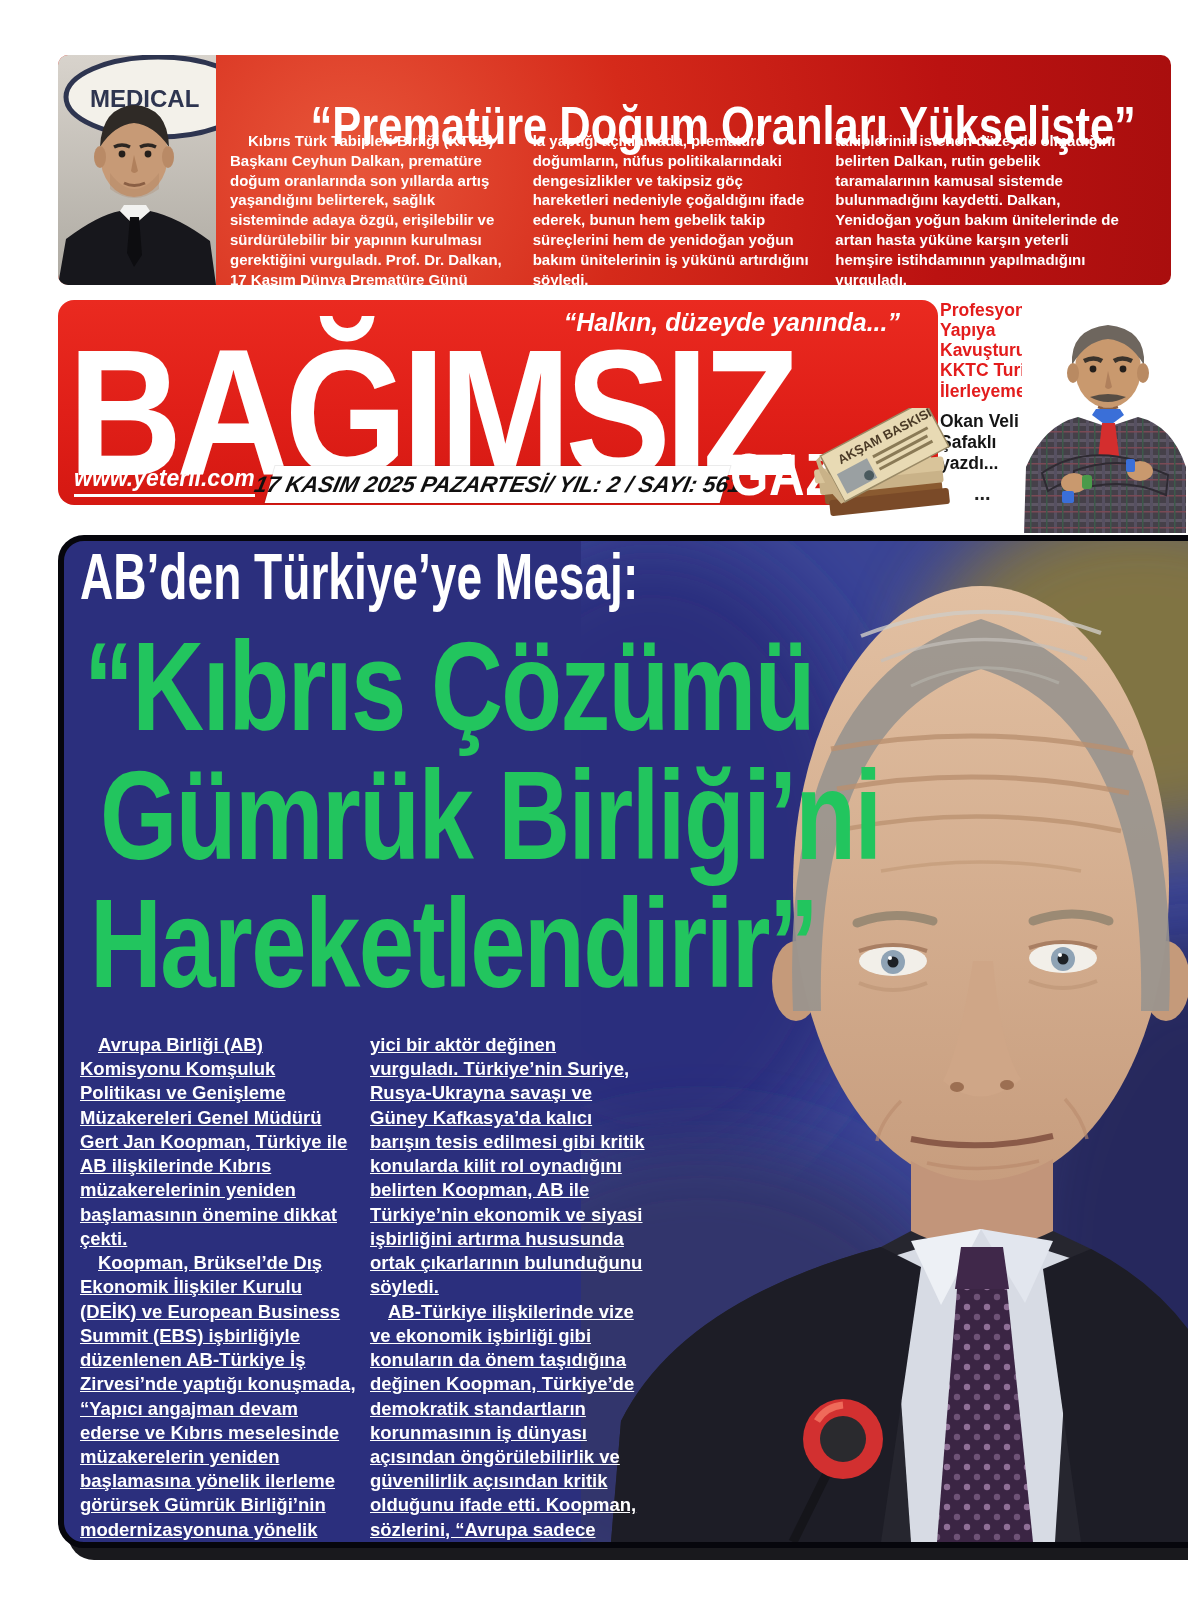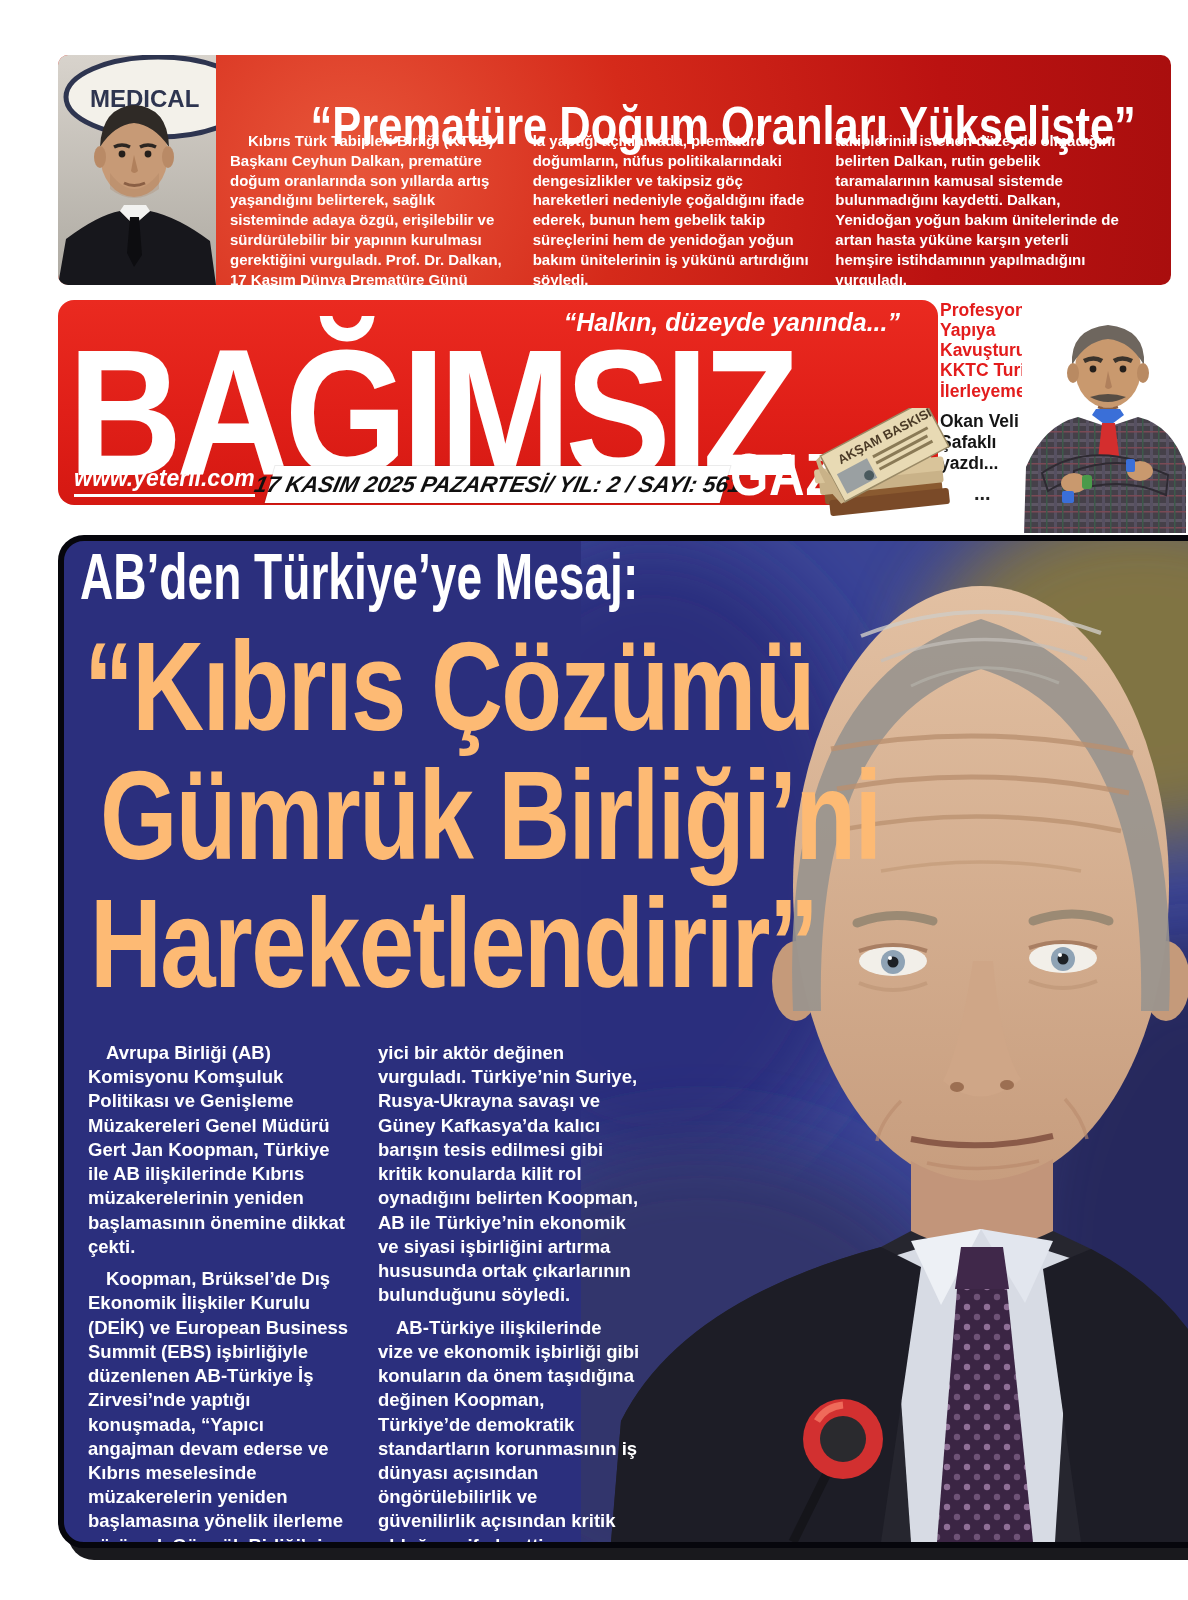--- a/index.html
+++ b/index.html
@@ -44,28 +44,28 @@
   .columnist .dots{position:absolute;left:34px;top:182px;color:#222;font-weight:bold;font-size:20px;}
   .safakli-photo{position:absolute;left:82px;top:-5px;width:166px;height:238px;}
 
   
   .panel{position:absolute;left:58px;top:535px;width:1174px;height:1013px;box-sizing:border-box;
     border:6px solid #06060c;border-radius:26px;background:#2b2f7d;
     box-shadow:10px 12px 0 rgba(5,5,10,.92);overflow:hidden;}
   .panel-photo{position:absolute;right:0;top:0;width:645px;height:1001px;z-index:1;}
   .panel-kicker{position:absolute;left:16px;top:4px;z-index:2;color:#fff;font-weight:bold;
     font-size:64px;line-height:1;white-space:nowrap;transform:scaleX(.72);transform-origin:left top;}
-  .panel-headline{position:absolute;left:20px;top:82px;z-index:2;color:#fdba74;font-weight:bold;
+  .panel-headline{position:absolute;left:20px;top:82px;z-index:2;color:#22c55e;font-weight:bold;
     font-size:126px;line-height:1.02;letter-spacing:-2px;}
   .panel-headline .hl{display:block;transform:scaleX(.79);transform-origin:left center;white-space:nowrap;}
   .panel-headline .hl.l2{margin-left:16px;}
   .panel-headline .hl.l3{margin-left:6px;}
   .panel-col{position:absolute;top:492px;width:278px;z-index:2;color:#fff;font-weight:bold;
     font-size:18.5px;line-height:1.31;}
-  .panel-col p{margin:8px;}
+  .panel-col p{margin:0;text-decoration:underline;}
   .panel-col.c1{left:16px;}
   .panel-col.c2{left:306px;}
 </style>
 </head>
 <body>
 
 <div class="page">
 
   <section class="top-banner">
     <div class="dalkan-photo">

